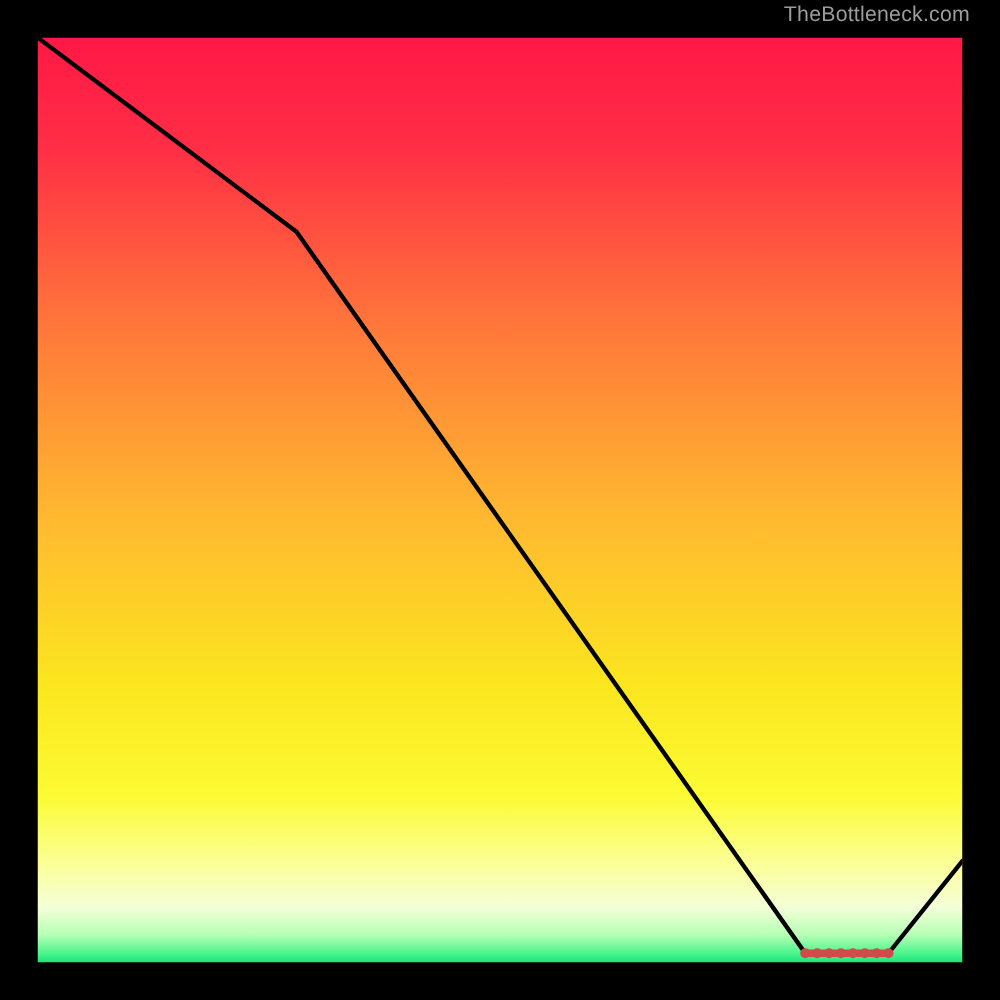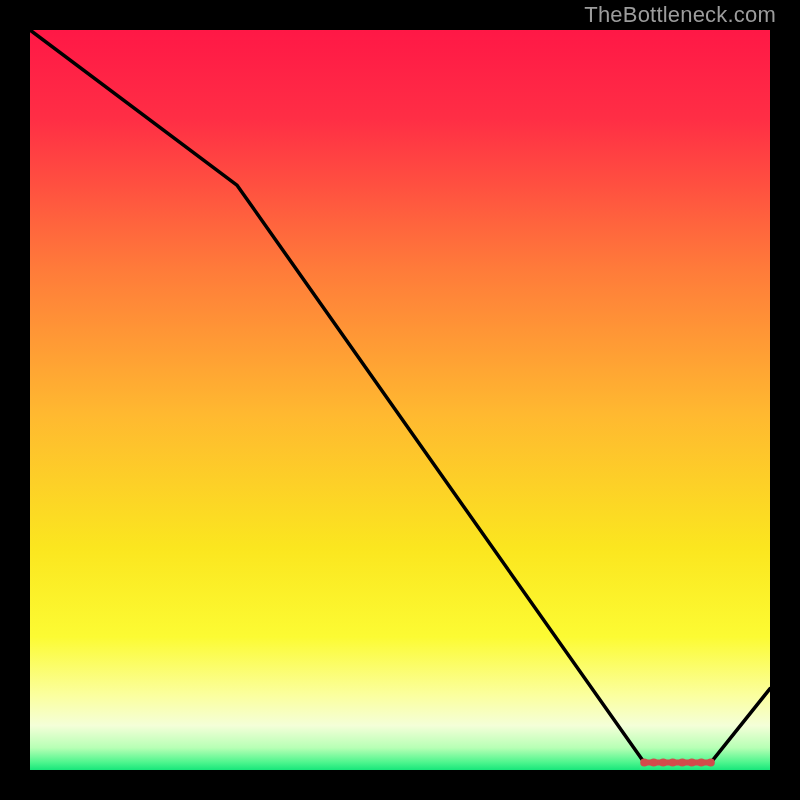--- a/index.html
+++ b/index.html
@@ -15,21 +15,21 @@
     position: relative;
     width: 800px;
     height: 800px;
     background: #000;
   }
   .attribution {
     position: absolute;
     top: 2px;
     right: 24px;
     color: #9c9c9c;
-    font-size: 22px;
+    font-size: 17px;
     letter-spacing: 0.2px;
   }
   .plot {
     position: absolute;
     left: 30px;
     top: 30px;
     width: 740px;
     height: 740px;
   }
 </style>

